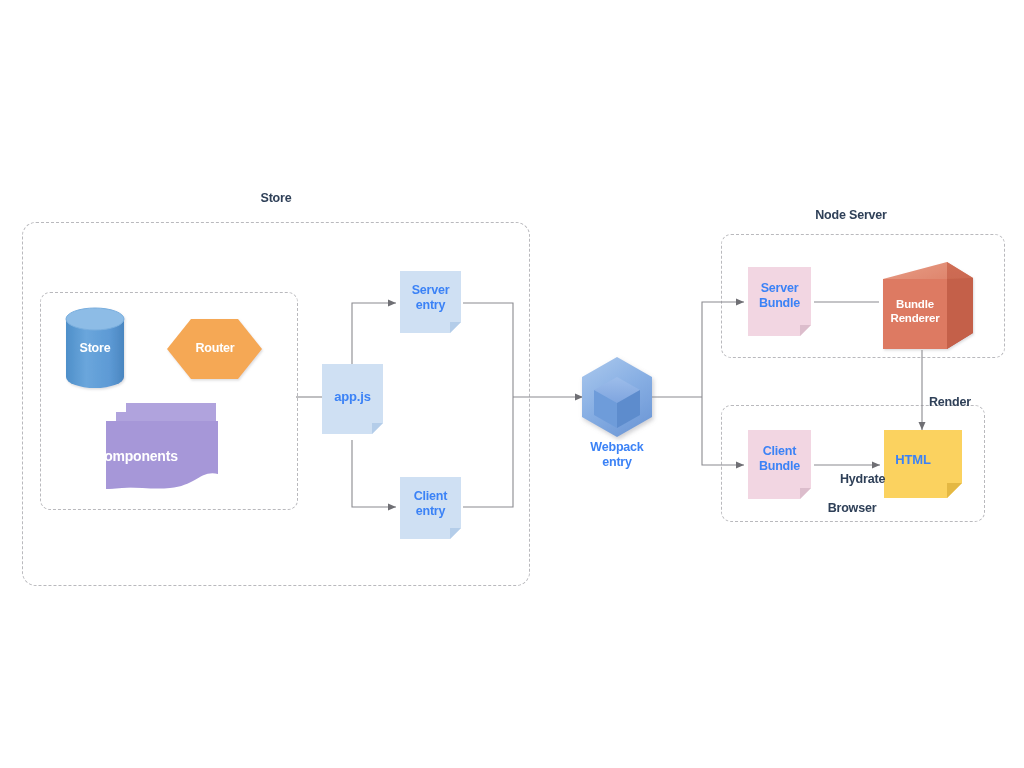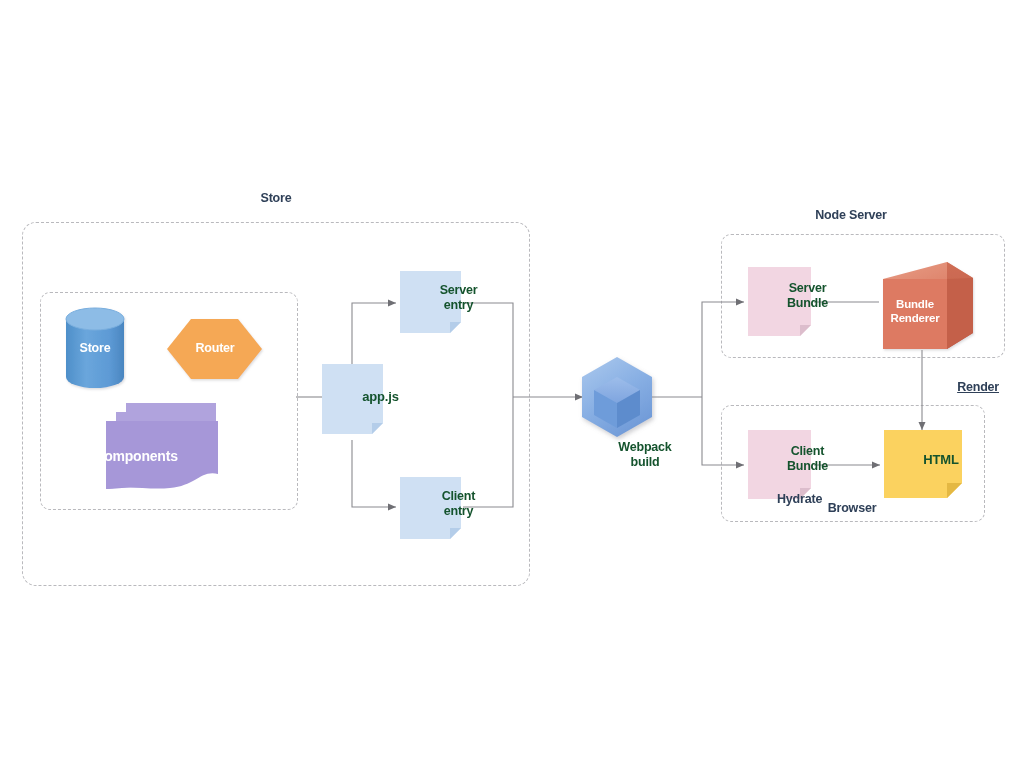--- a/index.html
+++ b/index.html
@@ -30,21 +30,21 @@
   .edge-label  { font-size: 12.5px; }
   .shape-label {
     position: absolute;
     text-align: center;
     font-weight: bold;
     line-height: 1.22;
     white-space: pre-line;
     pointer-events: none;
     letter-spacing: -0.2px;
   }
-  .dark-text  { color: #14532d; margin-left: 28px; }
+  .dark-text  { color: #3b82f6; }
   .light-text { color: #ffffff; }
 
   .dashbox {
     position: absolute;
     border: 1.4px dashed #b9b9bd;
     border-radius: 14px;
     background: transparent;
     box-sizing: border-box;
   }
   .dashbox.tight { border-radius: 10px; }
@@ -224,32 +224,32 @@
 
     <div class="shape-label dark-text" style="left:322px; top:389px; width:61px; font-size:13px;">app.js</div>
 
     <div class="shape-label dark-text" style="left:400px; top:283px; width:61px; font-size:12.5px;">Server
 entry</div>
 
     <div class="shape-label dark-text" style="left:400px; top:489px; width:61px; font-size:12.5px;">Client
 entry</div>
 
     <div class="shape-label dark-text" style="left:567px; top:440px; width:100px; font-size:12.5px;">Webpack
-build</div>
+entry</div>
 
     <div class="shape-label dark-text" style="left:748px; top:281px; width:63px; font-size:12.5px;">Server
 Bundle</div>
 
     <div class="shape-label dark-text" style="left:748px; top:444px; width:63px; font-size:12.5px;">Client
 Bundle</div>
 
     <div class="shape-label light-text" style="left:883px; top:297px; width:64px; font-size:11.5px;">Bundle
 Renderer</div>
 
     <div class="shape-label dark-text" style="left:884px; top:452px; width:58px; font-size:13px;">HTML</div>
 
-    <div class="lbl edge-label" style="left:929px; top:380px; width:70px; text-align:right;text-decoration:underline;">Render</div>
-
-    <div class="lbl edge-label" style="left:777px; top:472px; width:70px; text-align:left;margin-top:20px;">Hydrate</div>
+    <div class="lbl edge-label" style="left:929px; top:395px; width:70px; text-align:left;">Render</div>
+
+    <div class="lbl edge-label" style="left:840px; top:472px; width:70px; text-align:left;">Hydrate</div>
 
   </div>
 
 </div>
 
 </body></html>

